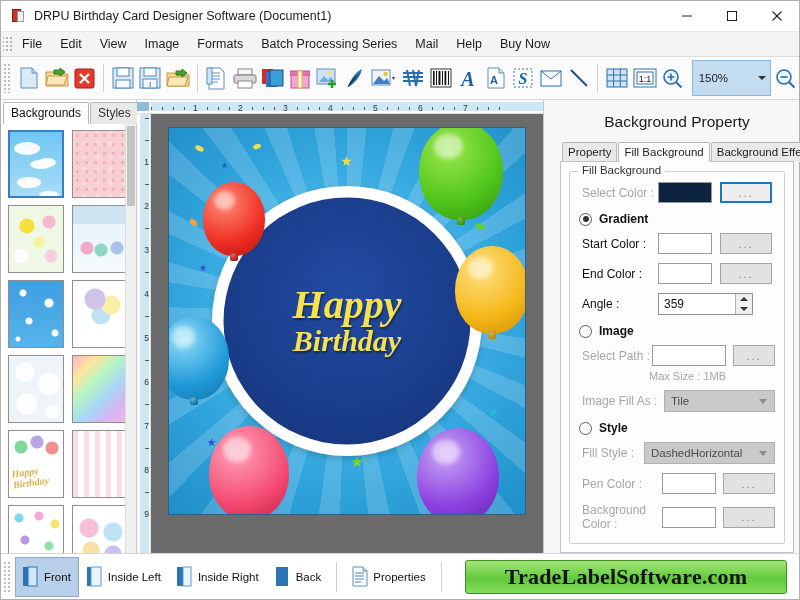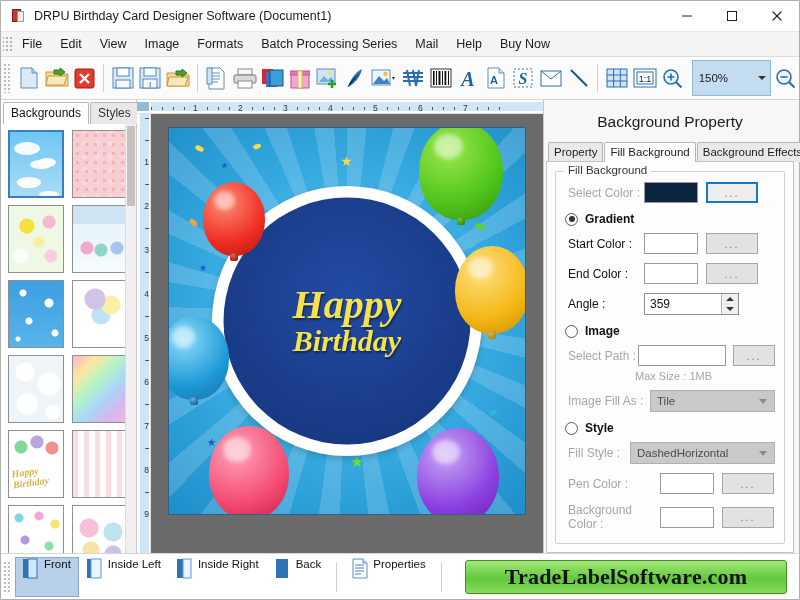--- a/index.html
+++ b/index.html
@@ -303,21 +303,21 @@
   .m4 { left:20px; top:92px; width:9px; height:5px; border-radius:50%; background:#f3a23c; transform:rotate(40deg); }
   .m5 { left:90px; top:166px; width:9px; height:5px; border-radius:0 0 12px 12px; background:#f3a23c; }
   .m6 { right:66px; top:176px; width:9px; height:5px; border-radius:0 0 12px 12px; background:#ee4d4d; }
   .m7 { left:70px; top:252px; width:9px; height:5px; border-radius:0 0 12px 12px; background:#63d12e; }
   .m8 { right:28px; top:282px; width:8px; height:5px; border-radius:50%; background:#2bb7e0; transform:rotate(-25deg); }
 
   
   .rightpanel {
     width: 256px; min-width: 256px; background:#f7f7f7;
     border-left: 1px solid #c8c8c8;
-    display:flex; flex-direction:column; padding: 6px 5px 4px 2px;
+    display:flex; flex-direction:column; padding: 6px 5px 4px 16px;
   }
   .rp-title { text-align:center; font-size:15.5px; color:#1b1b1b; padding: 7px 0 11px; }
   .rp-tabs { display:flex; align-items:flex-end; height:22px; padding-left:2px; }
   .rp-tab {
     font-size: 11.5px; padding:3px 5px 4px; color:#222;
     border:1px solid #b6b6b6; border-bottom:none; background:#e9e9e9;
     border-radius:2px 2px 0 0; margin-right:1px; white-space:nowrap;
   }
   .rp-tab.active { background:#fdfdfd; position:relative; z-index:2; }
   .rp-box {
@@ -380,21 +380,21 @@
   .maxsize { font-size:11px; color:#a6a6a6; margin: -5px 0 8px 70px; }
   .indent { margin-left: 3px; }
 
   
   .bottombar {
     height: 46px; min-height:46px; background:#ffffff; display:flex; align-items:center;
     border-top: 1px solid #d6d6d6; padding-left:2px;
   }
   .bb-grip { width:8px; height:32px; margin-right:4px;
     background-image: radial-gradient(#bdbdbd 40%, transparent 41%); background-size:4px 4px; }
-  .bb-btn { display:flex; height:40px; padding: 0 7px; border:1px solid transparent; }
+  .bb-btn { display:flex; align-items:center; height:40px; padding: 0 7px; border:1px solid transparent; }
   .bb-btn.active { background:#b7cfe8; border-color:#8aa9c8; }
   .bb-ico { width:15px; height:21px; margin-right:6px; position:relative; flex:none; }
   .bb-txt { font-size:11.5px; color:#111; white-space:nowrap; }
   .bb-sep { width:1px; height:30px; background:#cfcfcf; margin:0 7px; }
   .banner {
     margin-left: auto; margin-right: 12px;
     width: 322px; height: 34px;
     background: linear-gradient(#a4e77a, #62c93c 55%, #86dc5e);
     border: 1px solid #3f8f24; border-radius: 3px;
     display:flex; align-items:center; justify-content:center;

